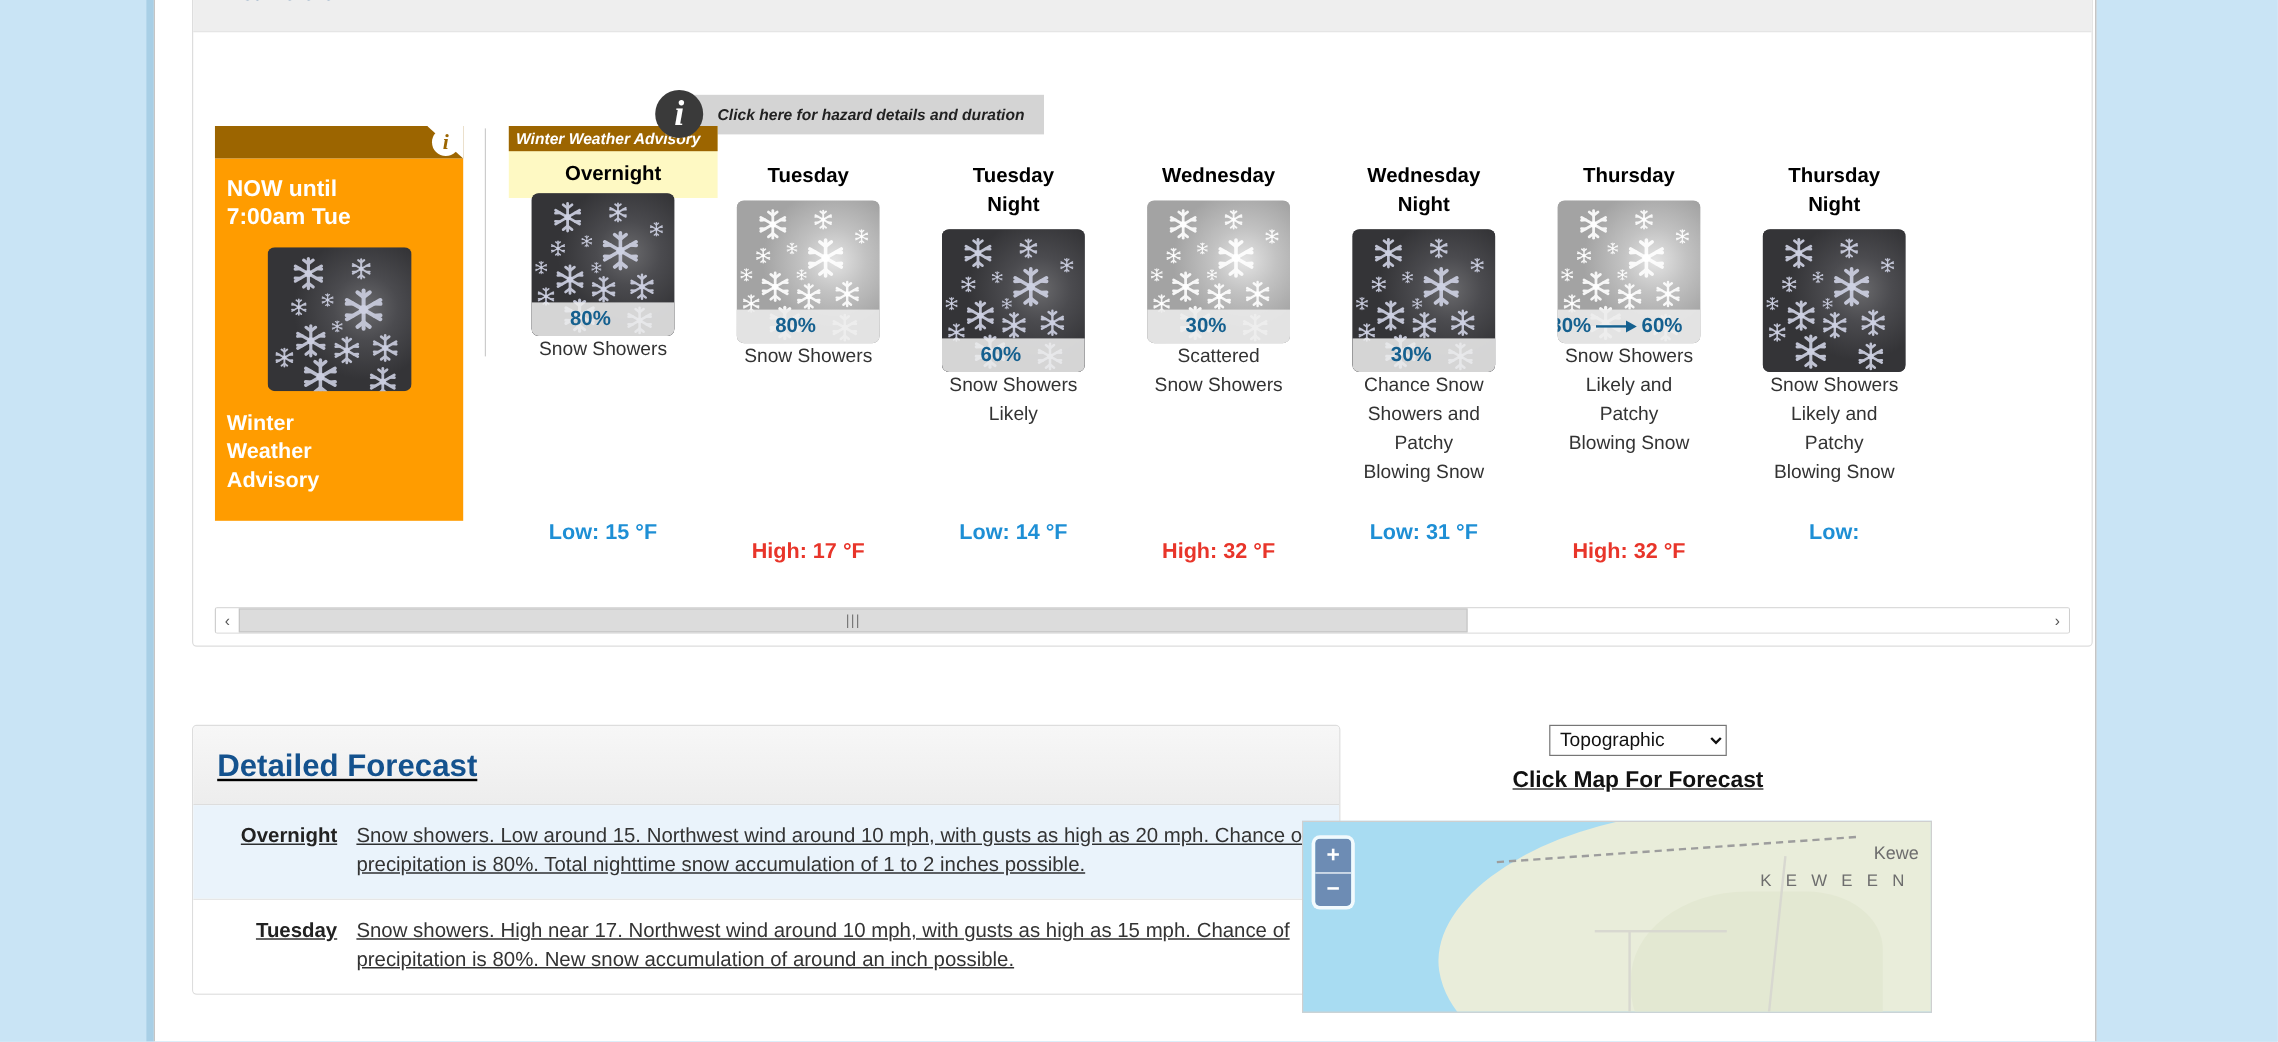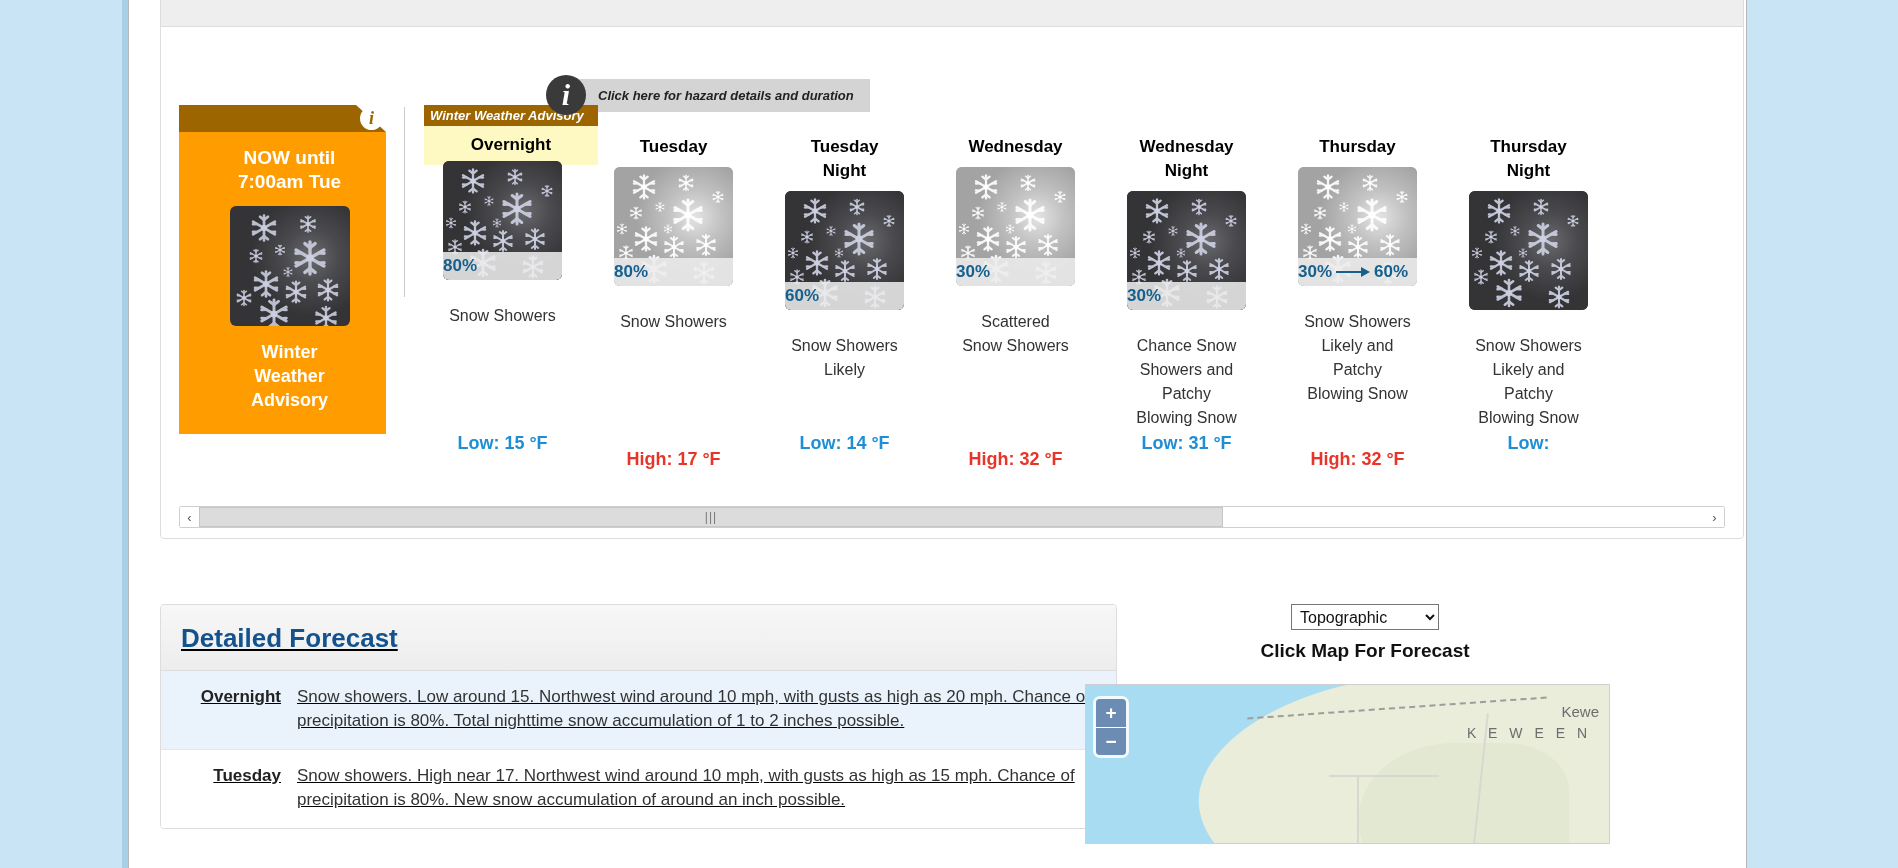--- a/index.html
+++ b/index.html
@@ -101,22 +101,22 @@
   .hazard-card .hz-badge {
     position: absolute; right: 3px; top: 2px;
     width: 23px; height: 23px; border-radius: 50%;
     background: #ffffff; color: #9c6500;
     display: flex; align-items: center; justify-content: center;
     font-family: "Liberation Serif", serif;
     font-size: 18px; font-weight: bold; font-style: italic;
   }
   .hazard-card .hz-main {
     background: #ff9c00;
-    padding: 14px 10px 22px 24px;
-    text-align: center;
+    padding: 14px 10px 22px 10px;
+    text-align: left;
     min-height: 299px;
   }
   .hz-when {
     color: #ffffff; font-size: 19px; font-weight: bold;
     line-height: 24px;
   }
   .hz-icon {
     width: 120px; height: 120px;
     margin: 12px auto 14px auto;
     border-radius: 6px;
@@ -176,21 +176,21 @@
     background: radial-gradient(circle at 68% 42%, #6a6a6d 0%, #4c4c50 35%, #3b3b3e 70%, #343437 100%);
   }
   .icon-snow-day {
     background: radial-gradient(circle at 68% 42%, #e2e2e2 0%, #c4c4c4 35%, #ababab 70%, #a2a2a2 100%);
   }
   .icon-box svg { position: absolute; left: 0; top: 0; }
   .pop-strip {
     position: absolute; left: 0; right: 0; bottom: 0;
     height: 28px;
     background: rgba(236,236,236,0.88);
-    display: flex; align-items: center; justify-content: flex-start;
+    display: flex; align-items: center; justify-content: center;
     padding-right: 21px;
   }
   .pop-text {
     color: #15608f; font-size: 17px; font-weight: bold;
     display: flex; align-items: center; gap: 4px;
     white-space: nowrap;
   }
   .pop-arrow {
     display: inline-block; width: 34px; height: 10px; position: relative;
   }
@@ -198,21 +198,21 @@
     content:""; position:absolute; left:0; top:4px; width:26px; height:2px; background:#15608f;
   }
   .pop-arrow:after{
     content:""; position:absolute; right:0; top:0; width:0; height:0;
     border-top:5px solid transparent; border-bottom:5px solid transparent;
     border-left:9px solid #15608f;
   }
 
   .fc-desc {
     font-size: 16px; color: #333333; line-height: 24px;
-    margin-top: 24px; padding: 0 4px;
+    margin-top: 0; padding: 0 4px;
   }
   .fc-temp {
     position: absolute; left: 0; right: 0; top: 328px;
     font-size: 18px; font-weight: bold;
   }
   .fc-temp.low  { color: #1e8fd5; }
   .fc-temp.high { color: #e8352a; margin-top: 16px; }
 
   
   .hscroll {
@@ -282,21 +282,21 @@
     display: block; margin: 6px auto 0 auto;
     width: 148px; height: 26px;
     font-family: "Liberation Sans", sans-serif;
     font-size: 16px; color: #111111;
     background: #ffffff;
     border: 1px solid #767676;
     padding: 0 4px;
   }
   .map-caption {
     text-align: center; margin-top: 10px;
-    font-size: 19px; font-weight: bold; color: #111111;
+    font-size: 19px; font-weight: bold; color: #111111; text-decoration: underline;
   }
   .map-frame {
     margin-top: 22px;
     width: 525px; height: 160px;
     border: 1px solid #cfcfcf;
     position: relative; overflow: hidden;
     background: #a8dcf2;
   }
   .map-land {
     position: absolute; right: -20px; top: -10px;

